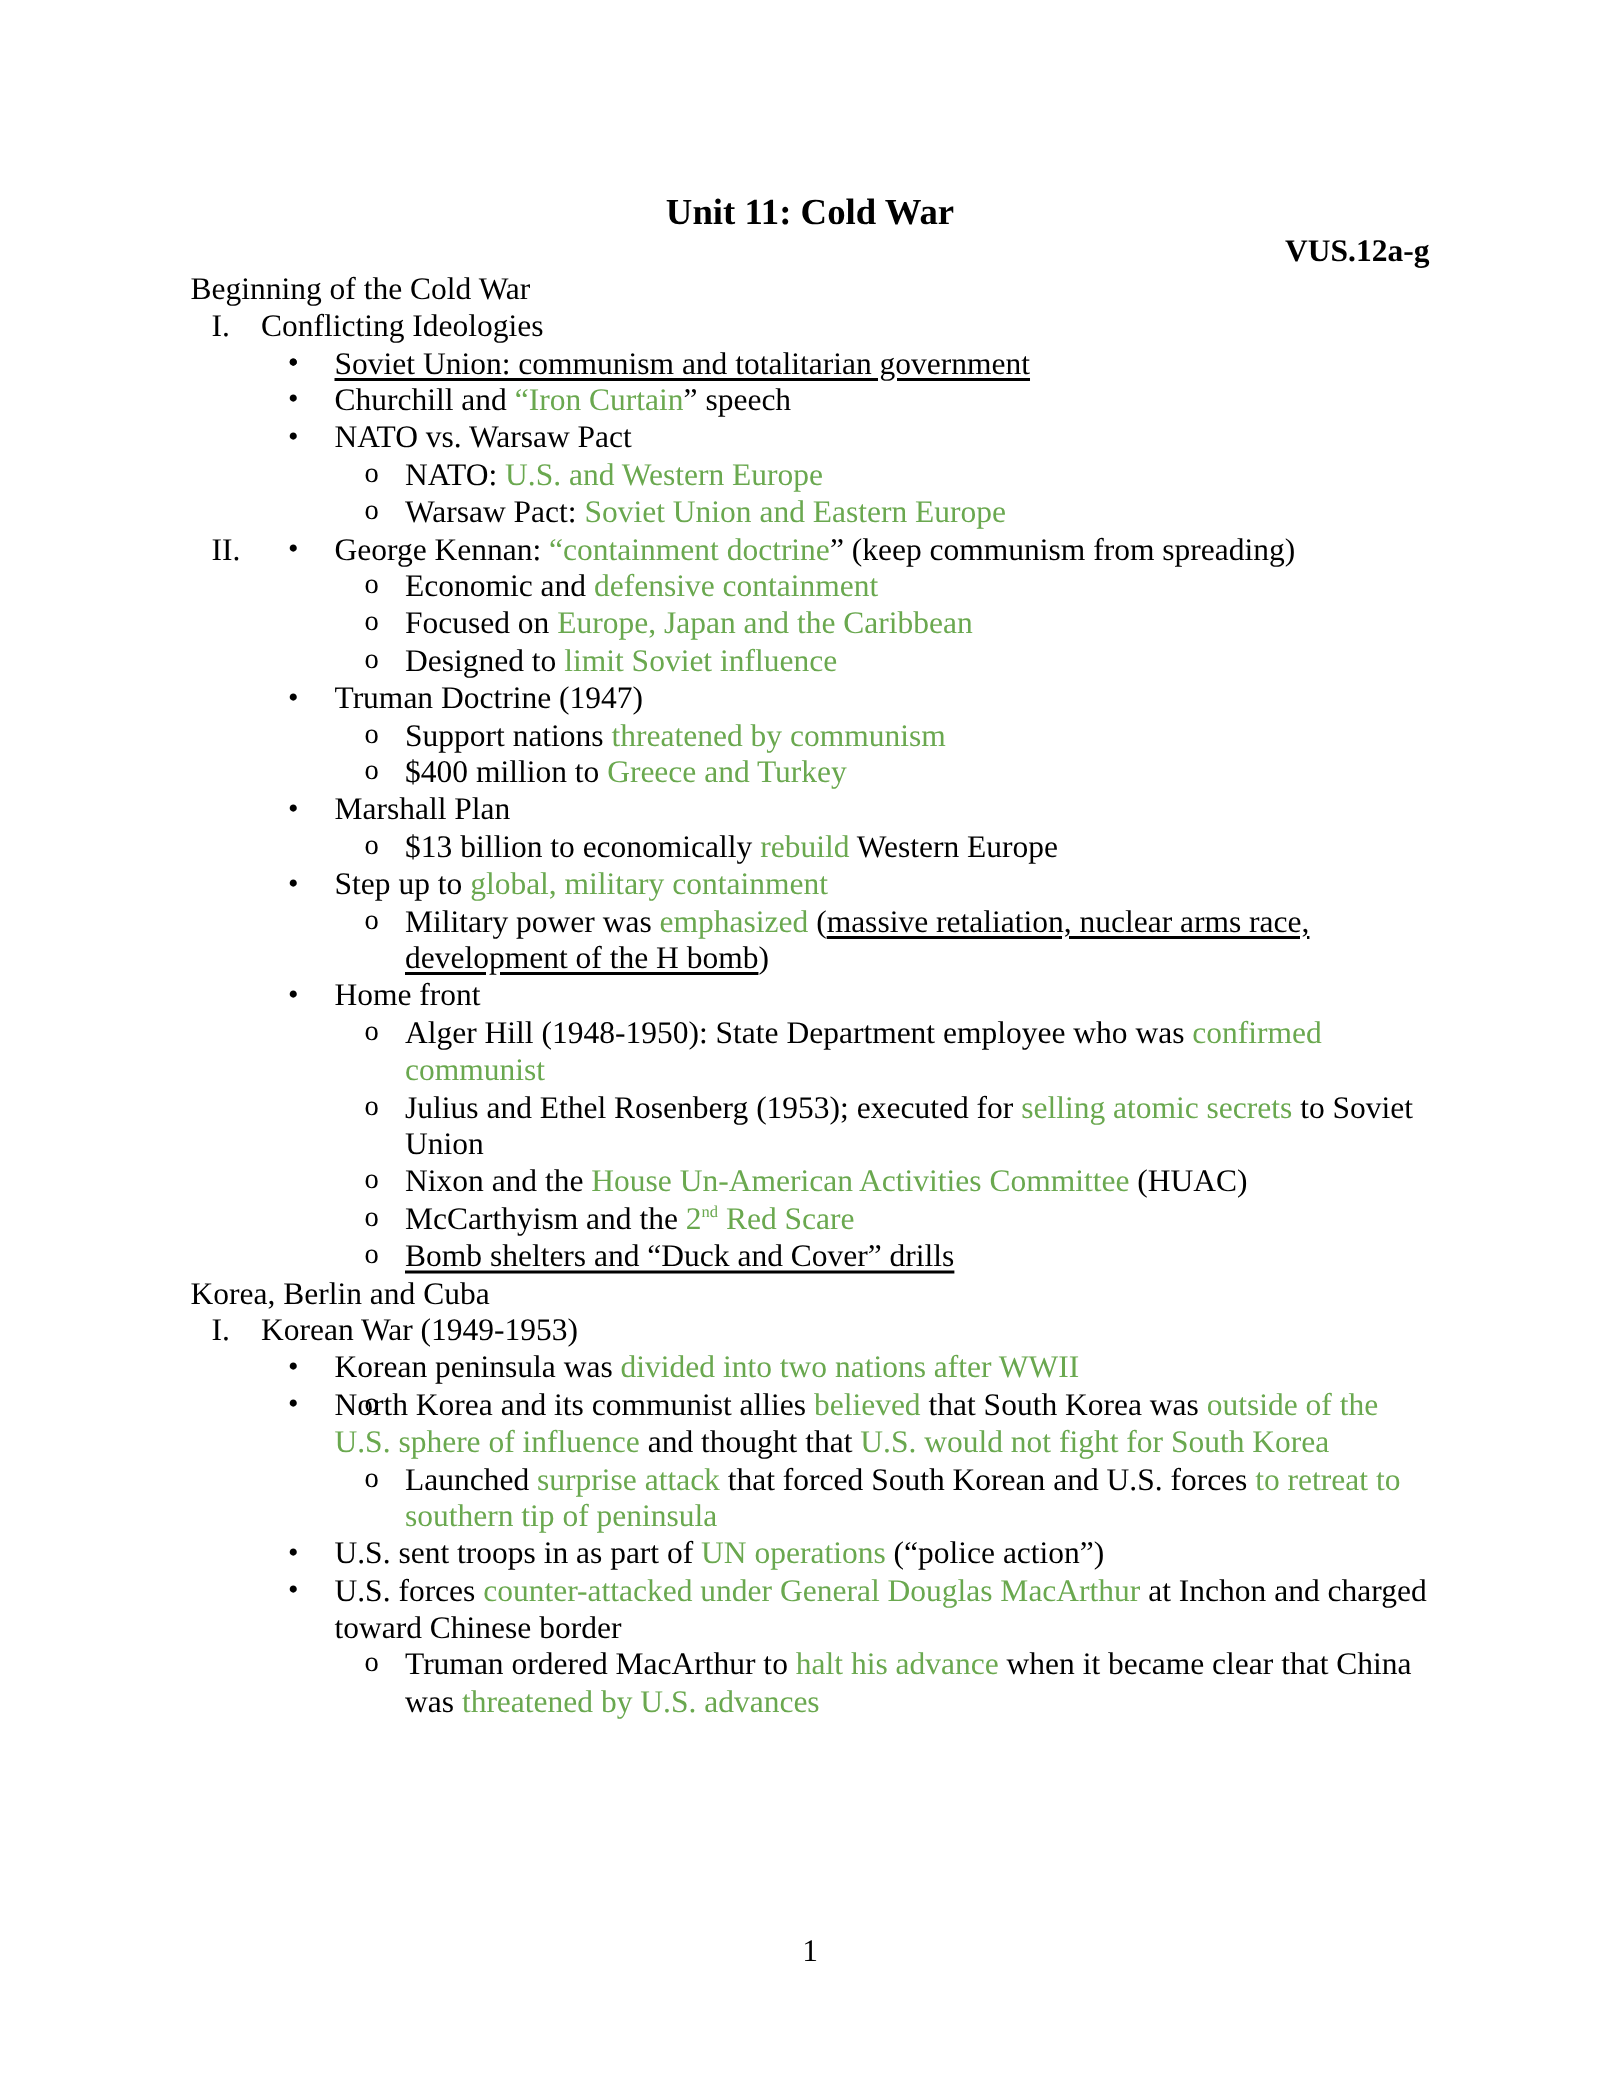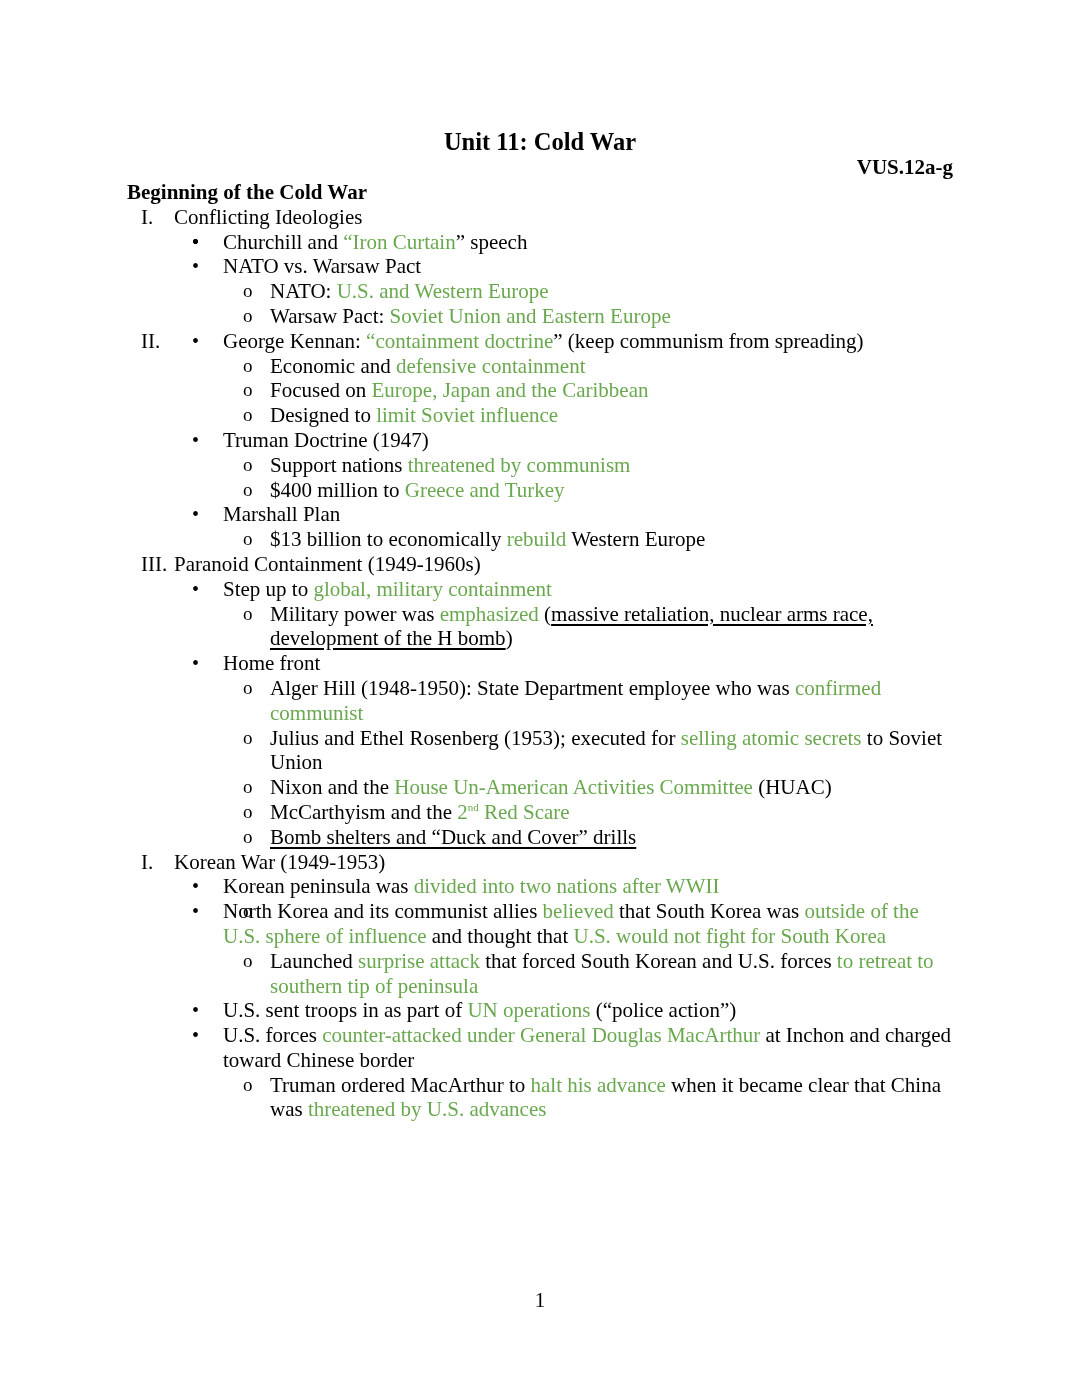--- a/index.html
+++ b/index.html
@@ -30,21 +30,21 @@
     text-align: right;
     font-weight: bold;
     font-size: 21px;
     line-height: 25px;
   }
   .line {
     position: relative;
     font-size: 21px;
     line-height: 24.8px;
   }
-  .line.heading { font-weight: bold; }
+  .line.heading { font-weight: normal; }
   .line.roman  { padding-left: 47px; }
   .line.bullet { padding-left: 96px; }
   .line.sub    { padding-left: 143px; }
   .marker { position: absolute; top: 0; }
   .roman  > .marker { left: 14px; }
   .bullet > .marker { left: 65px; font-size: 20px; }
   .sub    > .marker { left: 116px; font-size: 19px; }
   .green { color: var(--green); }
   .underline { text-decoration: underline; text-underline-offset: 3px; }
   .sup { vertical-align: super; font-size: 11px; line-height: 0; }
@@ -62,44 +62,44 @@
 <body>
 
 <div class="page">
   <div class="content">
     <div class="title">Unit 11: Cold War</div>
     <div class="subtitle">VUS.12a-g</div>
     <div>
         <div class="line heading"><span>Beginning of the Cold War</span></div>
         <div class="line roman"><span class="marker">I.</span><span>Conflicting Ideologies</span></div>
         <div class="line bullet"><span class="marker">•</span></div>
-        <div class="line bullet"><span class="marker">•</span></div>
+        <div class="line bullet"><span class="marker">•</span><span class="underline">Soviet Union: communism and totalitarian government</span></div>
         <div class="line bullet"><span class="marker">•</span><span>Churchill and </span><span class="green">“Iron Curtain</span><span>” speech</span></div>
         <div class="line bullet"><span class="marker">•</span><span>NATO vs. Warsaw Pact</span></div>
         <div class="line sub"><span class="marker">o</span><span>NATO: </span><span class="green">U.S. and Western Europe</span></div>
         <div class="line sub"><span class="marker">o</span><span>Warsaw Pact: </span><span class="green">Soviet Union and Eastern Europe</span></div>
         <div class="line roman"><span class="marker">II.</span></div>
         <div class="line bullet"><span class="marker">•</span><span>George Kennan: </span><span class="green">“containment doctrine</span><span>” (keep communism from spreading)</span></div>
         <div class="line sub"><span class="marker">o</span><span>Economic and </span><span class="green">defensive containment</span></div>
         <div class="line sub"><span class="marker">o</span><span>Focused on </span><span class="green">Europe, Japan and the Caribbean</span></div>
         <div class="line sub"><span class="marker">o</span><span>Designed to </span><span class="green">limit Soviet influence</span></div>
         <div class="line bullet"><span class="marker">•</span><span>Truman Doctrine (1947)</span></div>
         <div class="line sub"><span class="marker">o</span><span>Support nations </span><span class="green">threatened by communism</span></div>
         <div class="line sub"><span class="marker">o</span><span>$400 million to </span><span class="green">Greece and Turkey</span></div>
         <div class="line bullet"><span class="marker">•</span><span>Marshall Plan</span></div>
         <div class="line sub"><span class="marker">o</span><span>$13 billion to economically </span><span class="green">rebuild</span><span> Western Europe</span></div>
-        <div class="line roman"><span class="marker">III.</span><span>Paranoid Containment (1949-1960s)</span></div>
         <div class="line bullet"><span class="marker">•</span><span>Step up to </span><span class="green">global, military containment</span></div>
         <div class="line sub"><span class="marker">o</span><span>Military power was </span><span class="green">emphasized</span><span> (</span><span class="underline">massive retaliation, nuclear arms race, development of the H bomb</span><span>)</span></div>
         <div class="line bullet"><span class="marker">•</span><span>Home front</span></div>
         <div class="line sub"><span class="marker">o</span><span>Alger Hill (1948-1950): State Department employee who was </span><span class="green">confirmed communist</span></div>
         <div class="line sub"><span class="marker">o</span><span>Julius and Ethel Rosenberg (1953); executed for </span><span class="green">selling atomic secrets</span><span> to Soviet Union</span></div>
         <div class="line sub"><span class="marker">o</span><span>Nixon and the </span><span class="green">House Un-American Activities Committee</span><span> (HUAC)</span></div>
         <div class="line sub"><span class="marker">o</span><span>McCarthyism and the </span><span class="green">2</span><span class="green sup">nd</span><span class="green"> Red Scare</span></div>
         <div class="line sub"><span class="marker">o</span><span class="underline">Bomb shelters and “Duck and Cover” drills</span></div>
+        <div class="line heading"><span>Korea, Berlin and Cuba</span></div>
         <div class="line roman"><span class="marker">I.</span><span>Korean War (1949-1953)</span></div>
         <div class="line bullet"><span class="marker">•</span><span>Korean peninsula was </span><span class="green">divided into two nations after WWII</span></div>
         <div class="line sub"><span class="marker">o</span></div>
         <div class="line bullet"><span class="marker">•</span><span>North Korea and its communist allies </span><span class="green">believed</span><span> that South Korea was </span><span class="green">outside of the U.S. sphere of influence</span><span> and thought that </span><span class="green">U.S. would not fight for South Korea</span></div>
         <div class="line sub"><span class="marker">o</span><span>Launched </span><span class="green">surprise attack</span><span> that forced South Korean and U.S. forces </span><span class="green">to retreat to southern tip of peninsula</span></div>
         <div class="line bullet"><span class="marker">•</span><span>U.S. sent troops in as part of </span><span class="green">UN operations</span><span> (“police action”)</span></div>
         <div class="line bullet"><span class="marker">•</span><span>U.S. forces </span><span class="green">counter-attacked under General Douglas MacArthur</span><span> at Inchon and charged toward Chinese border</span></div>
         <div class="line sub"><span class="marker">o</span><span>Truman ordered MacArthur to </span><span class="green">halt his advance</span><span> when it became clear that China was </span><span class="green">threatened by U.S. advances</span></div>
       </div>
   </div>

